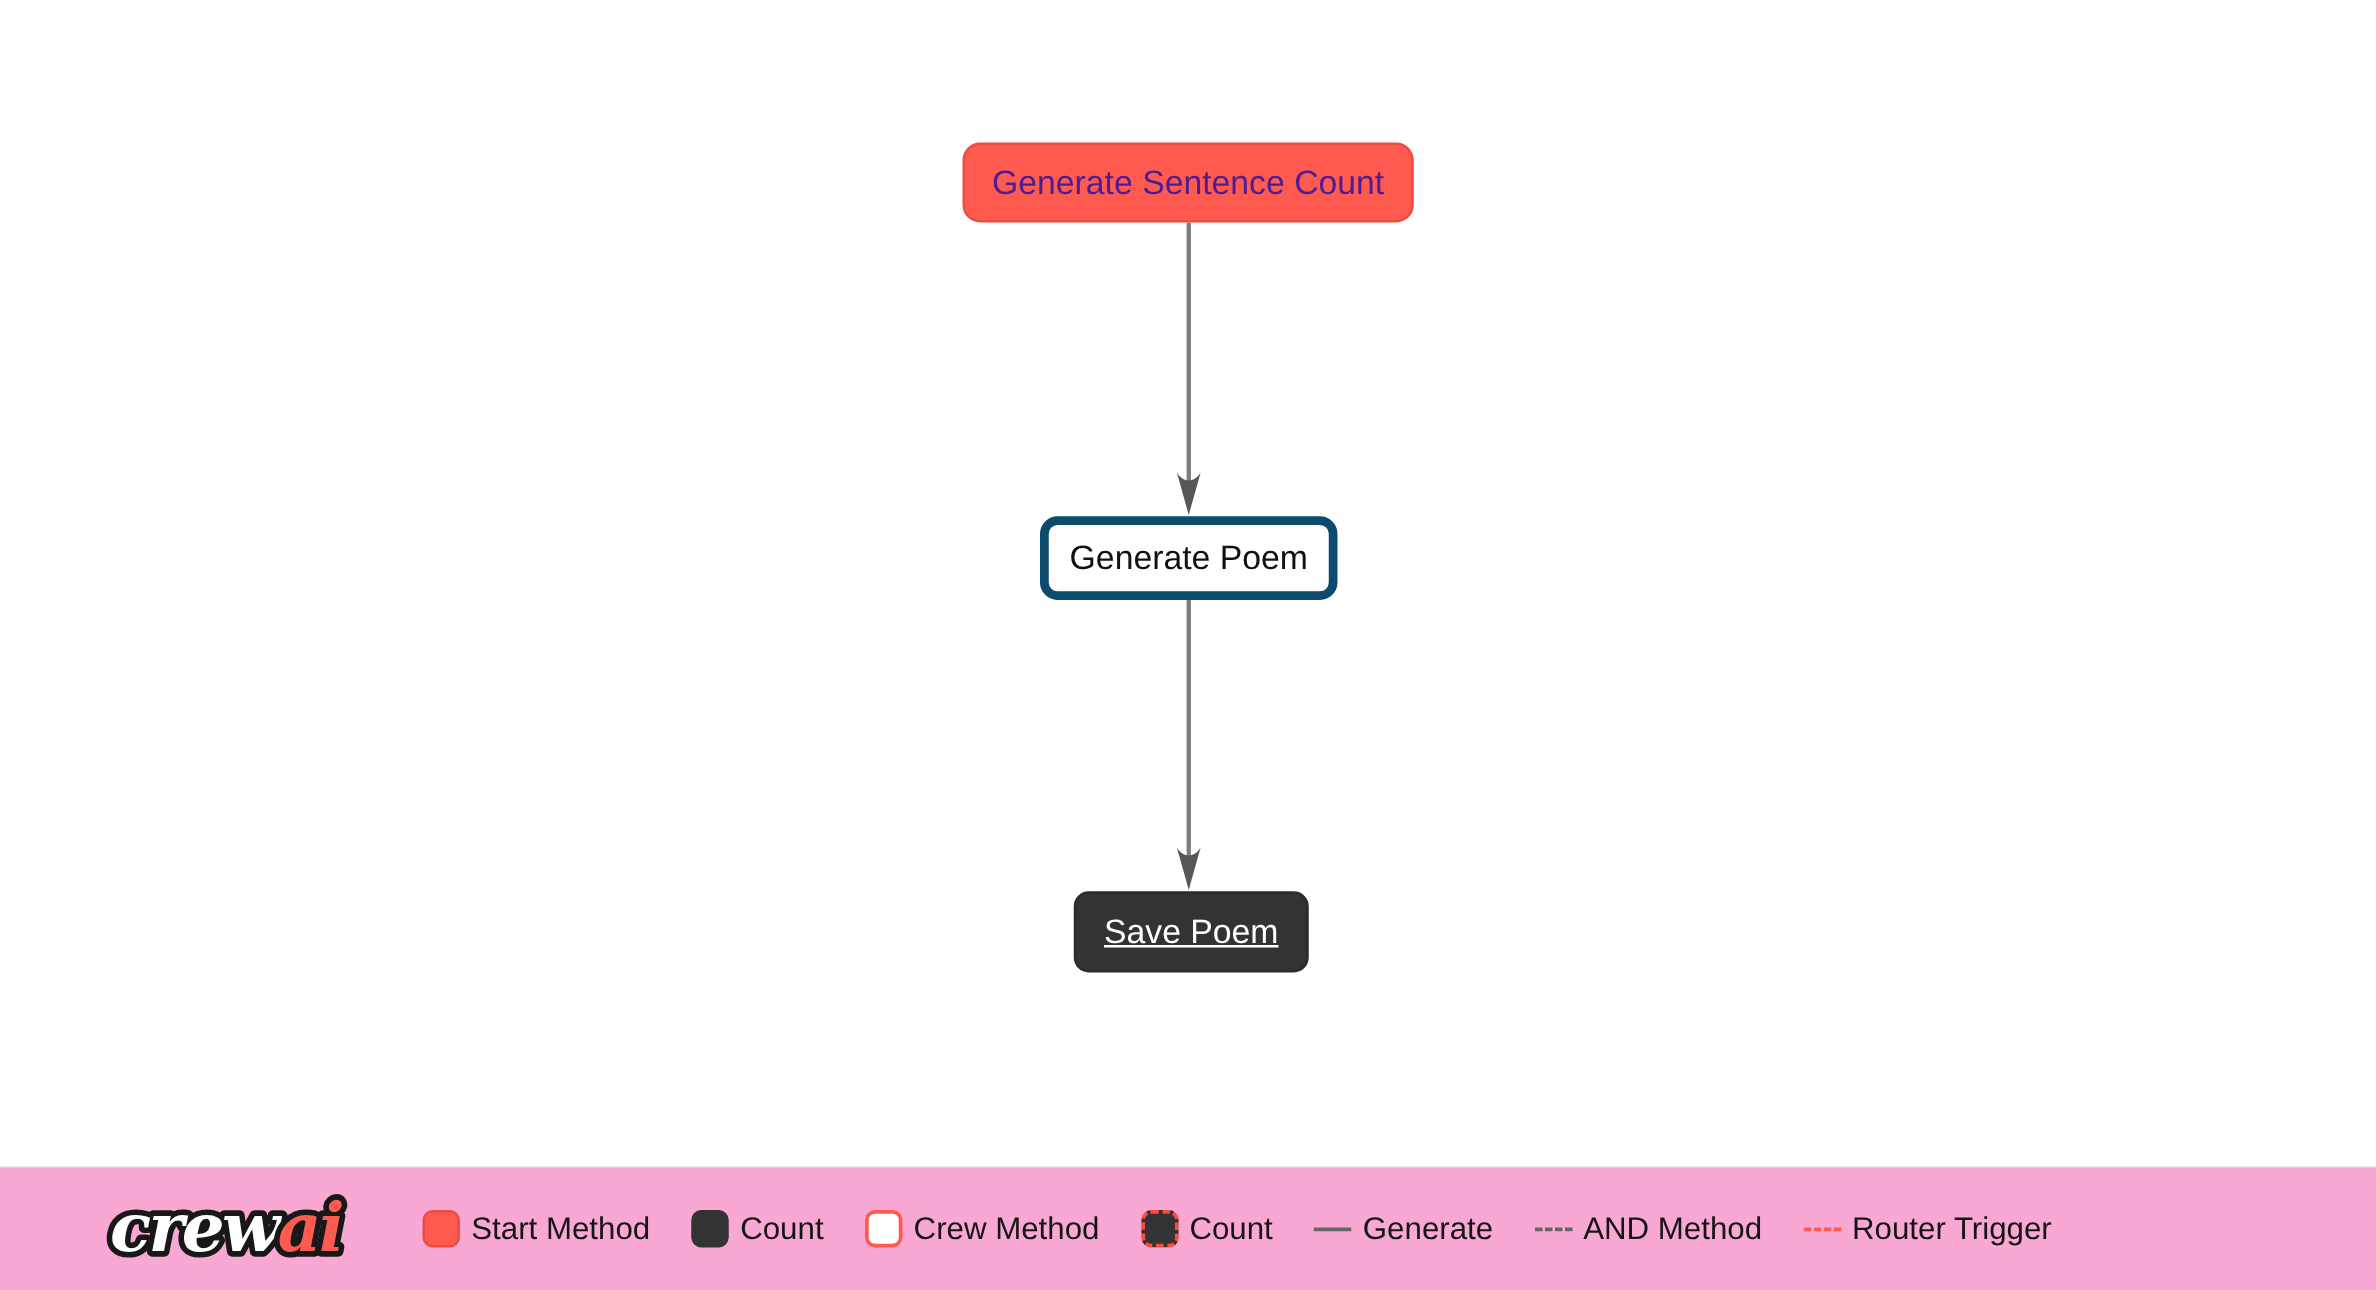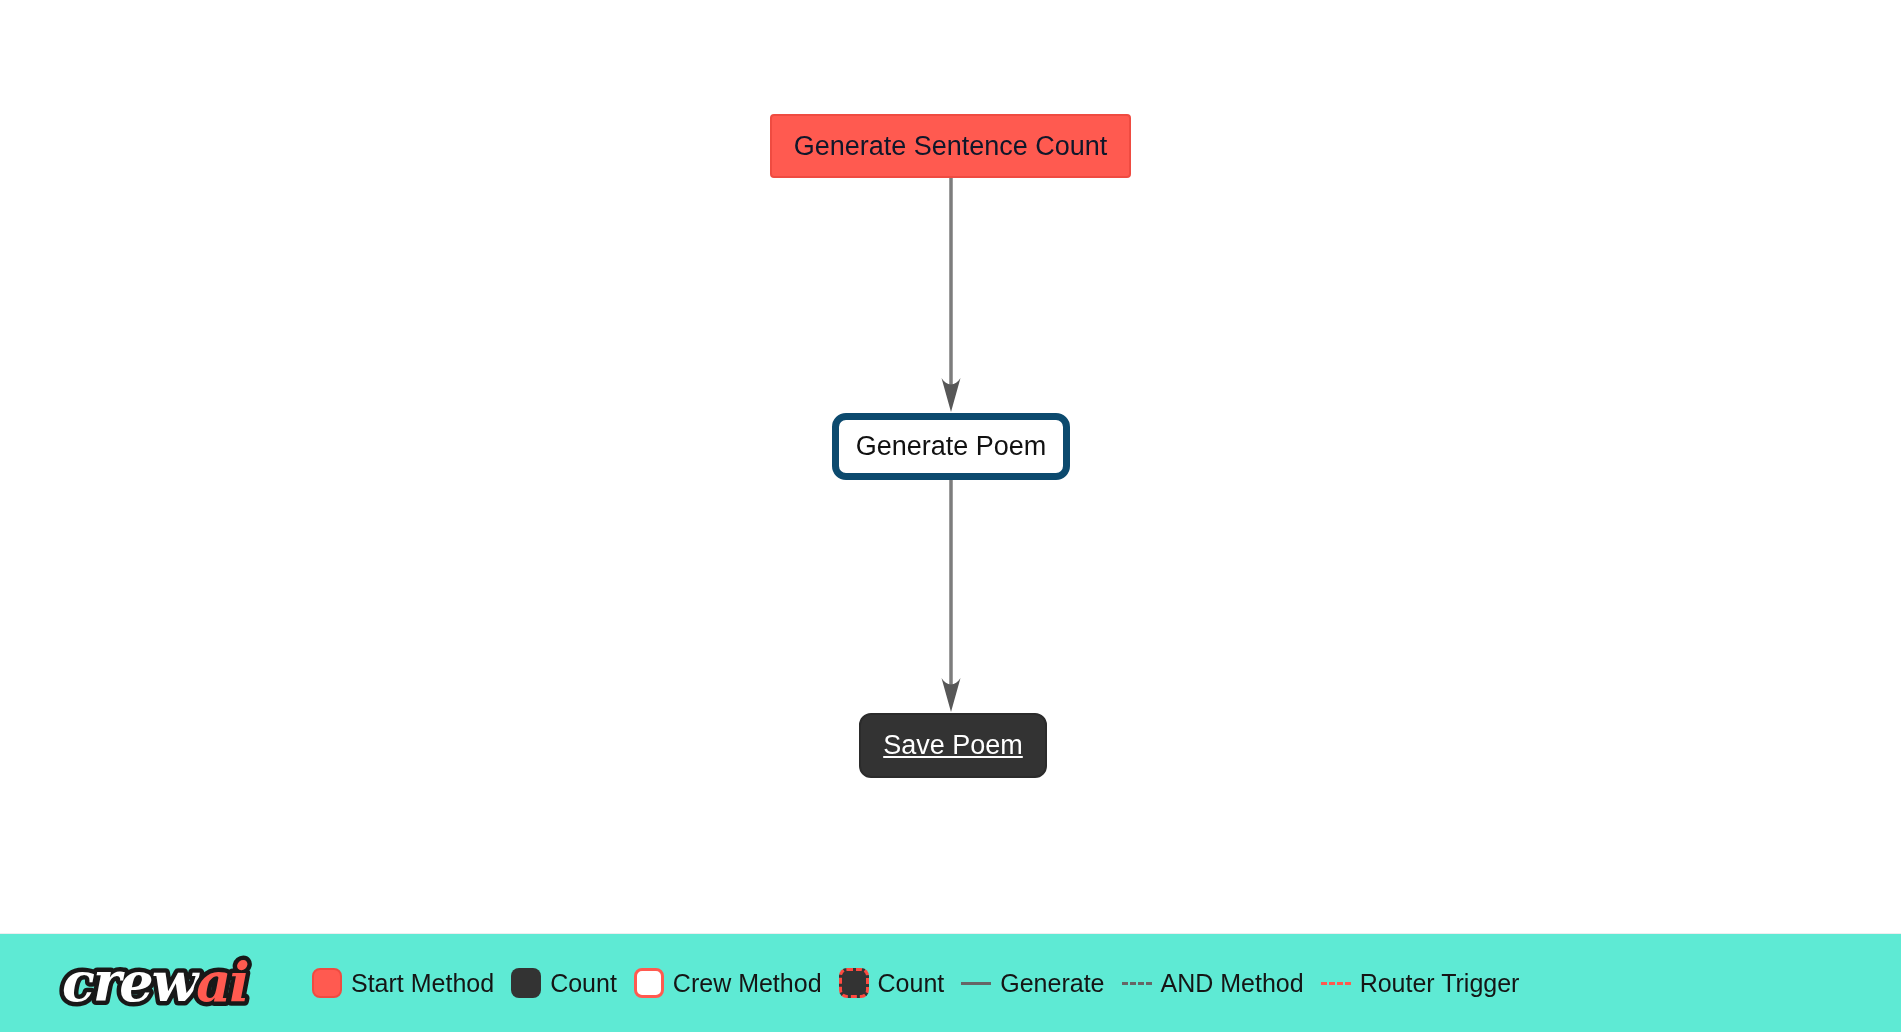--- a/index.html
+++ b/index.html
@@ -31,22 +31,22 @@
     font-size: 27px;
     box-sizing: border-box;
     white-space: nowrap;
     cursor: pointer;
   }
   .node.start {
     left: 770px; top: 114px;
     width: 361px; height: 64px;
     background: #FF5A50;
     border: 2px solid #ef4b41;
-    border-radius: 4px;
-    color: #0f172a;
+    border-radius: 14px;
+    color: #4c1d95;
   }
   .node.crew {
     left: 832px; top: 413px;
     width: 238px; height: 67px;
     background: #ffffff;
     border: 7px solid #0c4a6e;
     border-radius: 14px;
     color: #111111;
   }
   .node.method {
@@ -55,36 +55,36 @@
     background: #333333;
     border: 2px solid #2b2b2b;
     border-radius: 12px;
     color: #ffffff;
     text-decoration: underline;
   }
   .legend-bar {
     position: absolute;
     left: 0; top: 933px;
     width: 1901px; height: 99px;
-    background: #5eead4;
+    background: #f9a8d4;
     border-top: 1px solid #eceef0;
     box-sizing: border-box;
     display: flex;
     align-items: center;
-    padding-left: 56px;
+    padding-left: 82px;
   }
   .logo {
     margin-right: 34px;
     display: flex;
     align-items: center;
   }
   .legend-items {
     display: flex;
     align-items: center;
-    gap: 17px;
+    gap: 33px;
   }
   .legend-item {
     display: flex;
     align-items: center;
     gap: 9px;
     font-size: 25px;
     color: #151515;
     white-space: nowrap;
   }
   .swatch {

